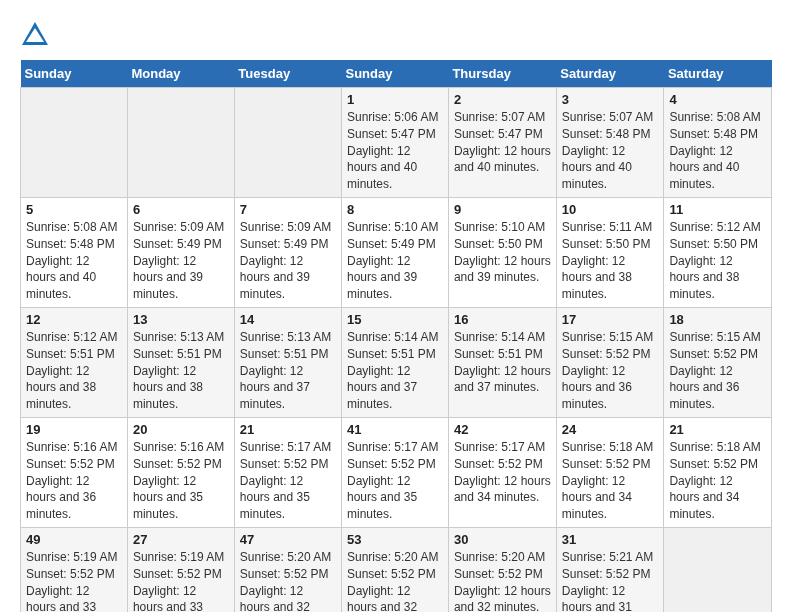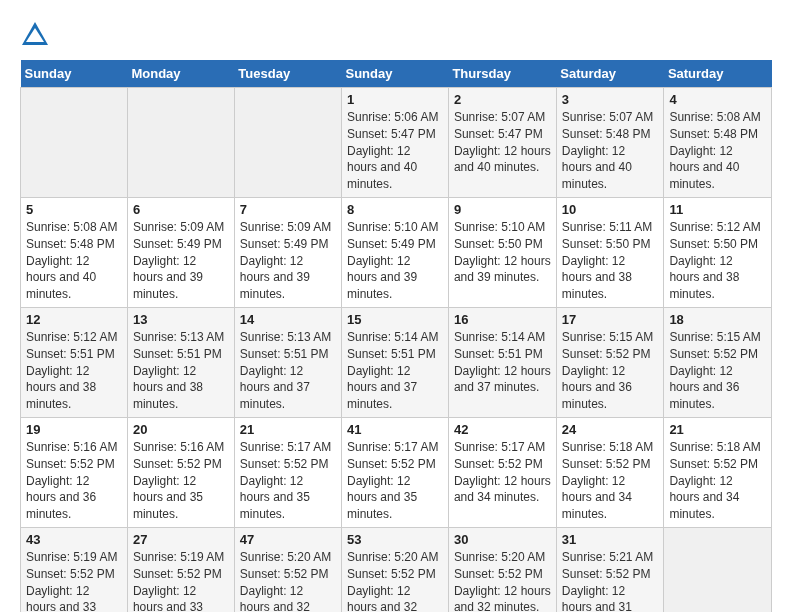--- a/index.html
+++ b/index.html
@@ -309,21 +309,21 @@
         <td>
           <span class="day-number">21</span>
           <div class="day-info">Sunrise: 5:18 AM
 Sunset: 5:52 PM
 Daylight: 12 hours
 and 34 minutes.</div>
         </td>
       </tr>
       <tr>
         <td>
-          <span class="day-number">43</span>
+          <span class="day-number">49</span>
           <div class="day-info">Sunrise: 5:19 AM
 Sunset: 5:52 PM
 Daylight: 12 hours
 and 33 minutes.</div>
         </td>
         <td>
           <span class="day-number">27</span>
           <div class="day-info">Sunrise: 5:19 AM
 Sunset: 5:52 PM
 Daylight: 12 hours

